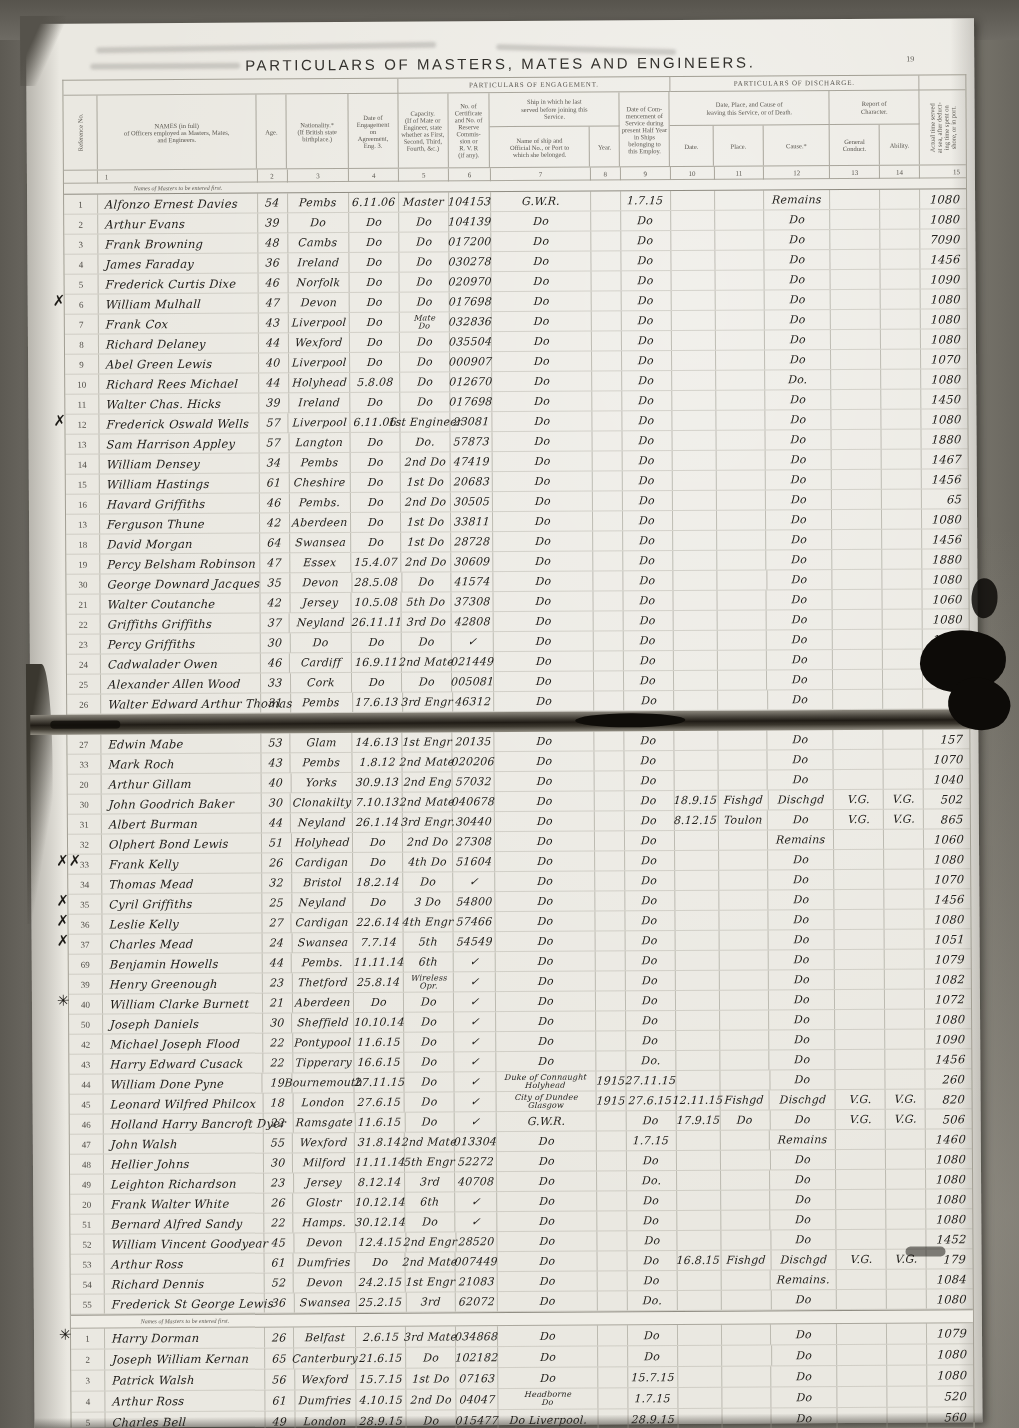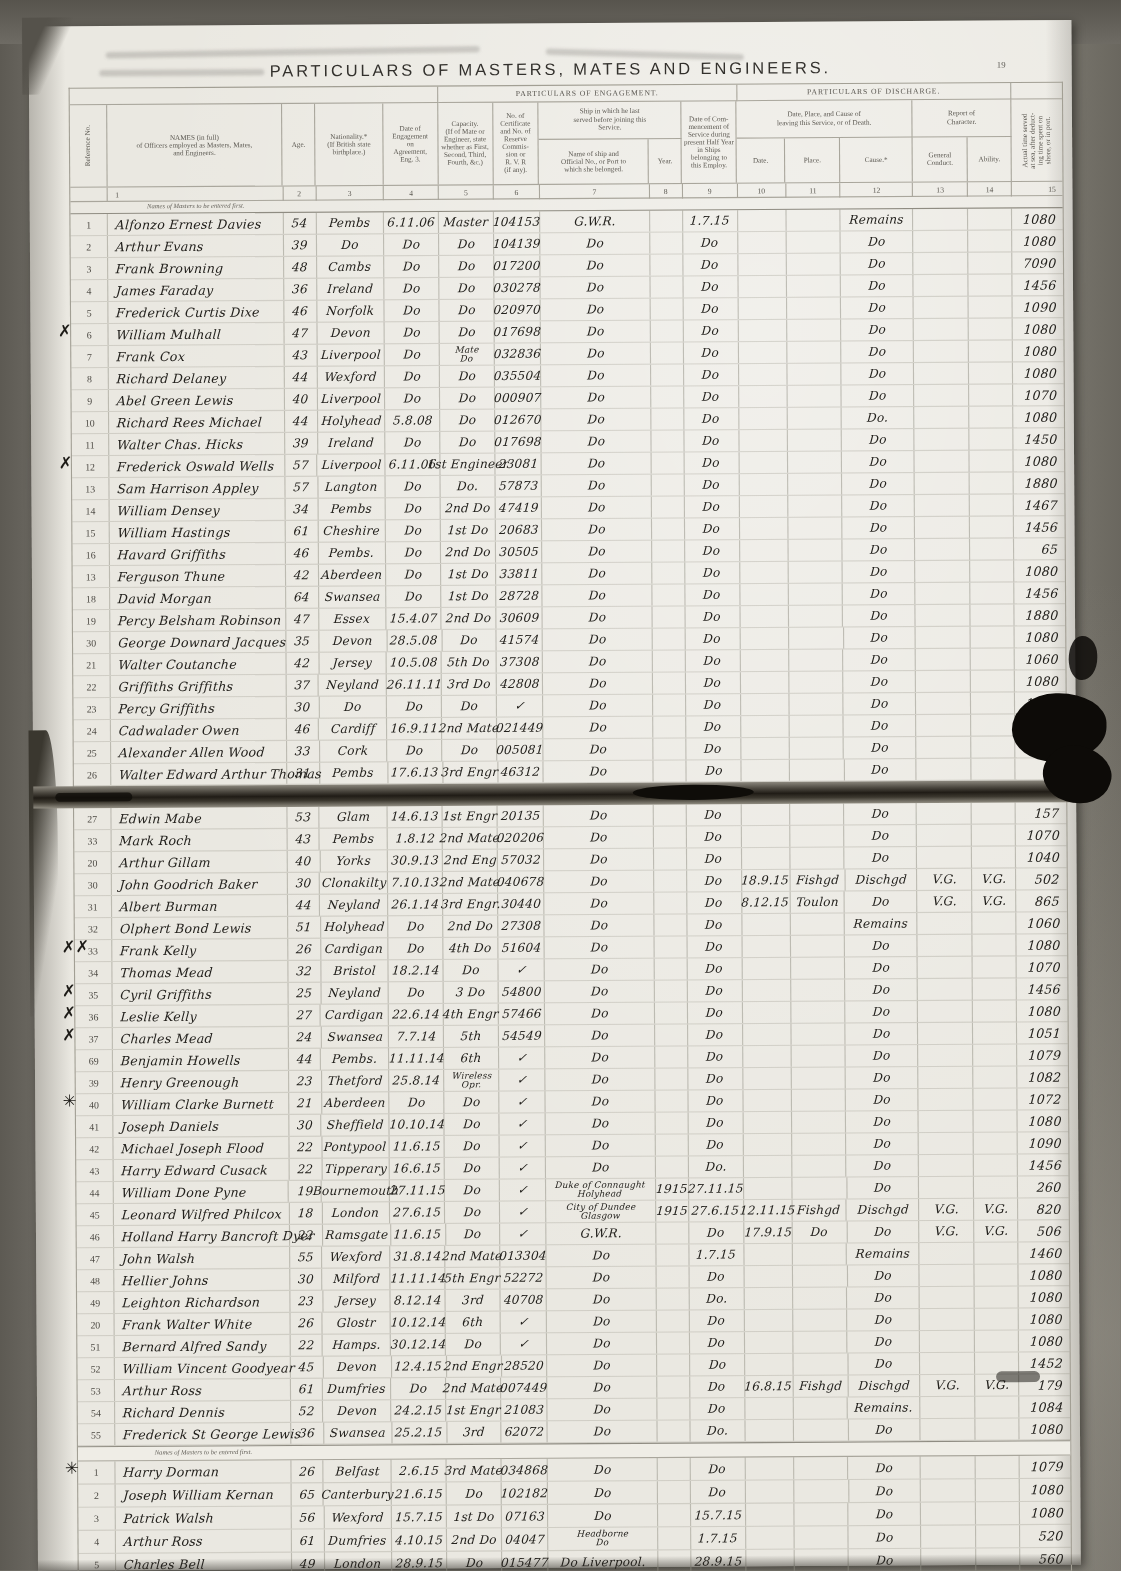--- a/index.html
+++ b/index.html
@@ -2236,21 +2236,21 @@
           </div>
           <div class="cell c-ability">
             <span class="hw"></span>
           </div>
           <div class="cell c-time" style="border-right: 0px;">
             <span class="hw">1072</span>
           </div>
         </div>
         <div class="trow">
           <div class="cell c-no">
-            <span class="printed">41</span>
+            <span class="printed">50</span>
           </div>
           <div class="cell c-name">
             <span class="hw">Joseph Daniels</span>
           </div>
           <div class="cell c-age">
             <span class="hw">30</span>
           </div>
           <div class="cell c-nat">
             <span class="hw">Sheffield</span>
           </div>

